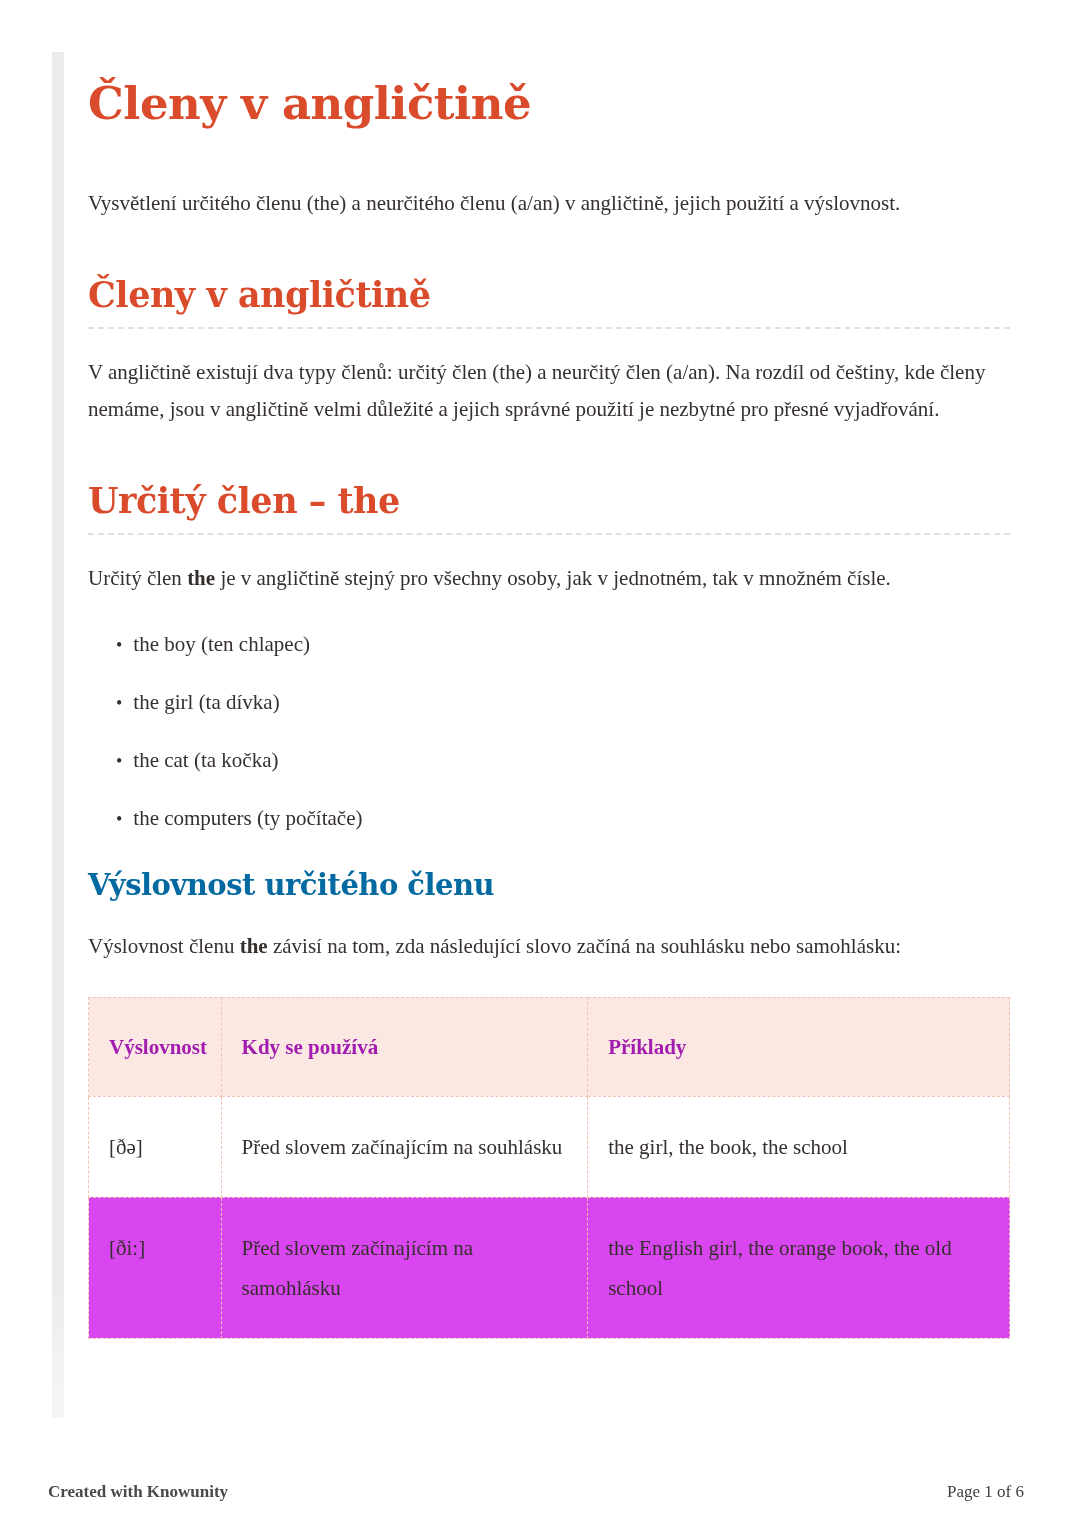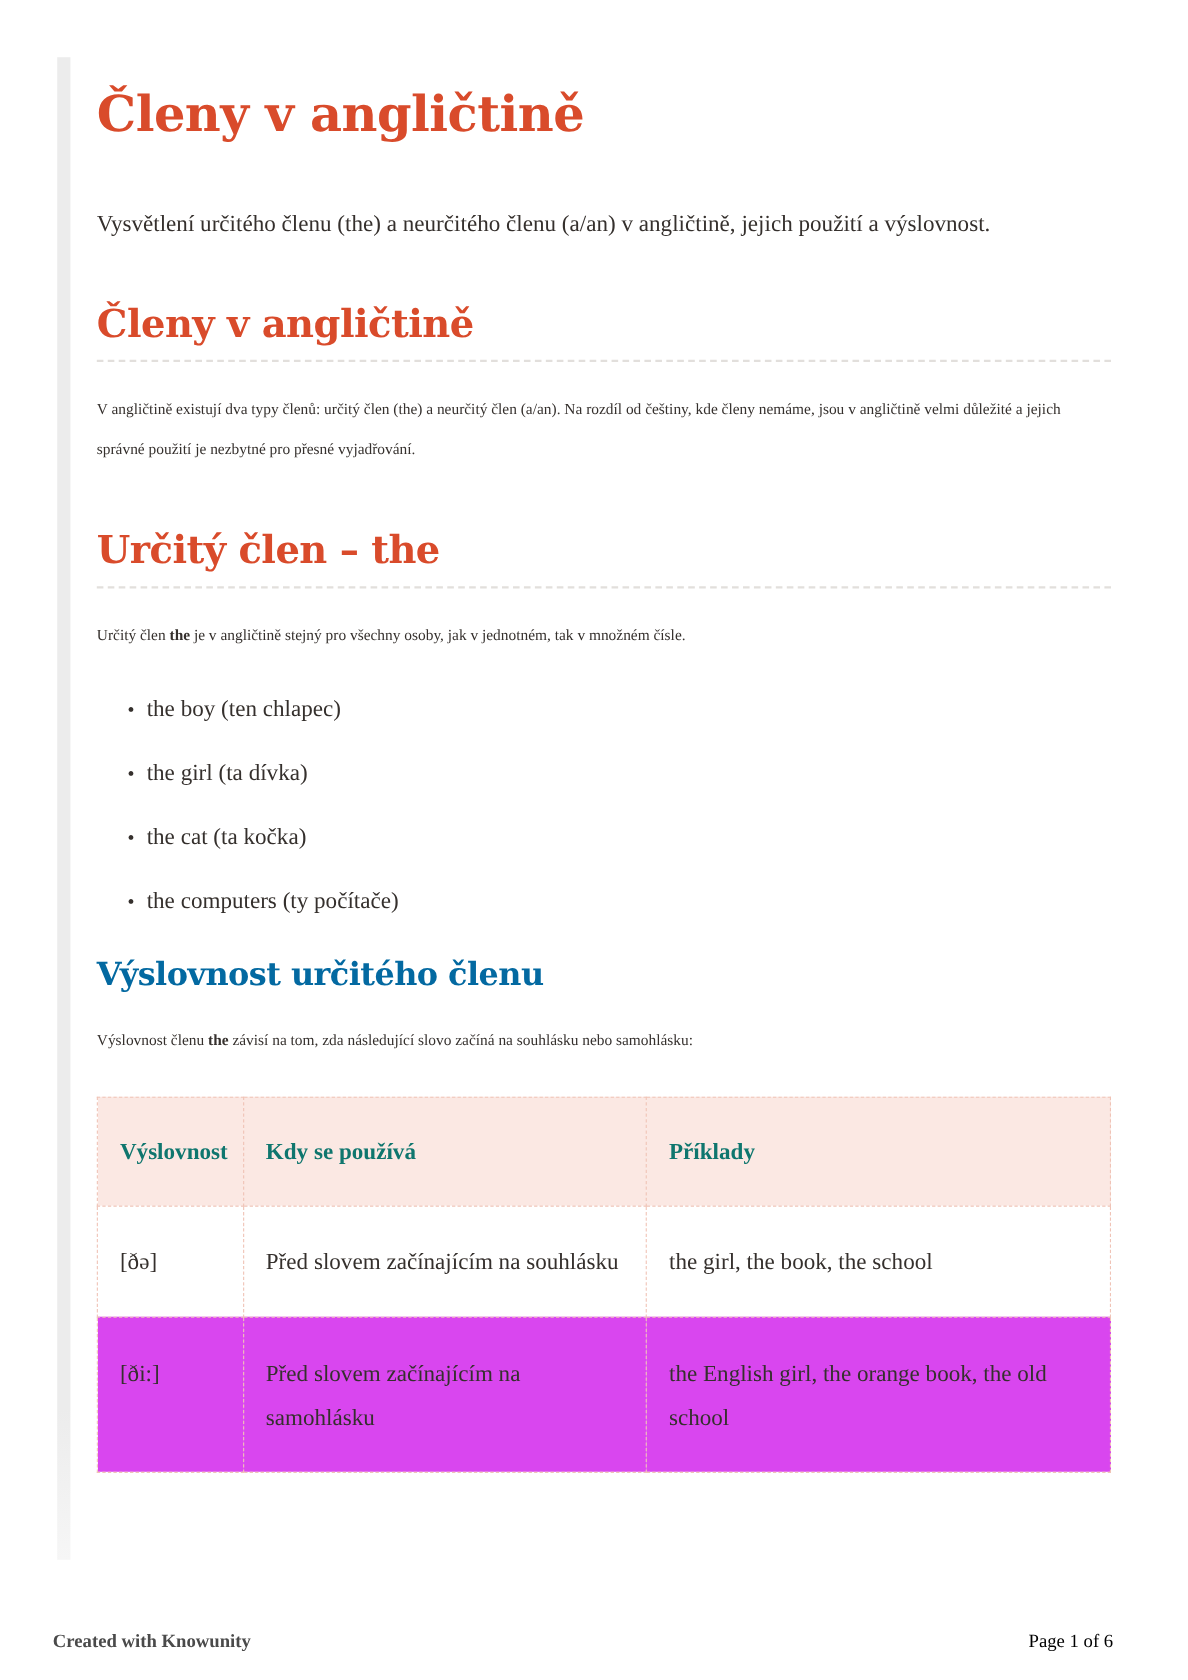--- a/index.html
+++ b/index.html
@@ -57,21 +57,21 @@
   h3.sub-heading {
     font-family: "DejaVu Serif", serif;
     font-size: 29px;
     line-height: 1.2;
     font-weight: 700;
     color: #0369a1;
     margin: 30px 0 0 0;
     letter-spacing: -0.5px;
   }
   p.body-text {
-    font-size: 14px;
+    font-size: 21px;
     line-height: 37px;
     margin: 25px 0 0 0;
   }
   p.body-text b { font-weight: 700; }
   ul.example-list {
     list-style: none;
     margin: 28px 0 0 0;
     padding: 0 0 0 28px;
   }
   ul.example-list li {
@@ -96,47 +96,47 @@
   table.pron-table th,
   table.pron-table td {
     border: 1px dashed #f0c3b6;
     text-align: left;
     vertical-align: top;
     font-size: 21px;
     padding: 30px 20px;
   }
   table.pron-table th {
     background: #fbe8e3;
-    color: #0f766e;
+    color: #a21caf;
     font-weight: 700;
     padding: 34px 20px;
     line-height: 30px;
   }
   table.pron-table td {
     line-height: 40px;
   }
   table.pron-table tr.alt td {
     background: #d946ef;
   }
   .footer {
     position: absolute;
     left: 48px;
-    right: 68px;
+    right: 56px;
     top: 1482px;
     display: flex;
     justify-content: space-between;
     align-items: baseline;
     font-size: 17px;
   }
   .footer .footer-brand {
     font-weight: 700;
     color: #4a4a4a;
   }
   .footer .footer-page {
-    color: #000000;
+    color: #404040;
     font-weight: 400;
   }
 </style>
 </head>
 <body>
 
 <div class="side-bar"></div>
 
 <div class="content">
 

